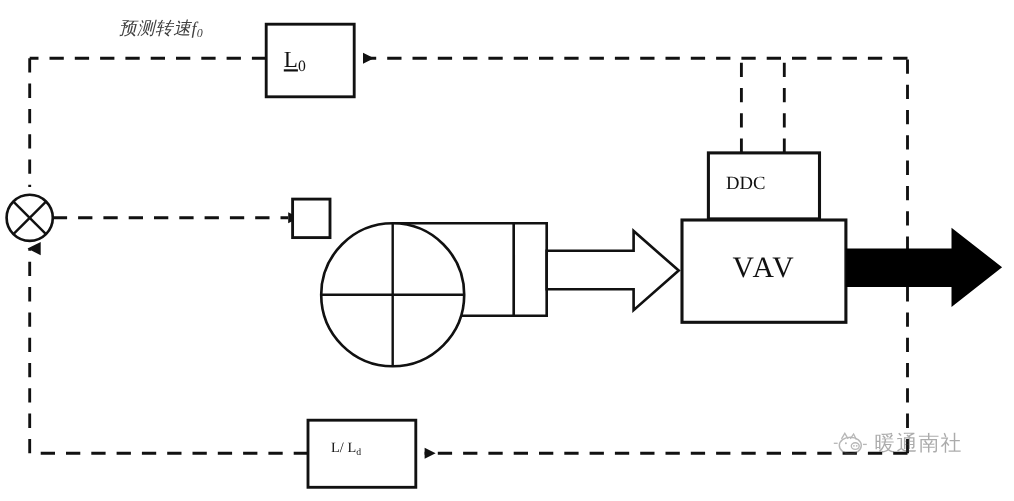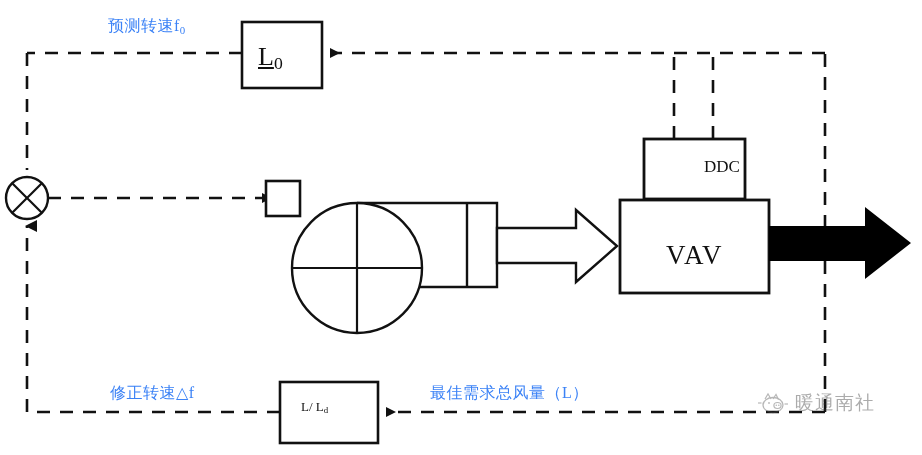--- a/index.html
+++ b/index.html
@@ -18,41 +18,42 @@
   #diagram-svg {
     position: absolute;
     left: 0;
     top: 0;
     width: 922px;
     height: 455px;
   }
   .lbl {
     position: absolute;
     white-space: nowrap;
-    color: #3b82f6;
+    color: #404040;
     font-family: "Liberation Serif", "DejaVu Serif", serif;
+    font-style: italic;
   }
   .lbl-cn {
     font-size: 16px;
     letter-spacing: 0.5px;
   }
   .lbl sub {
     font-size: 0.68em;
     vertical-align: -0.25em;
   }
   .box-text {
     position: absolute;
     color: #111111;
     white-space: nowrap;
     font-family: "Liberation Serif", "DejaVu Serif", serif;
   }
-  #label-l0 { font-size: 26px; text-decoration: underline; }
+  #label-l0 { font-size: 21px; text-decoration: underline; }
   #label-lld { font-size: 13px; }
   #label-ddc { font-size: 17px; }
-  #label-vav { font-size: 27px; letter-spacing: 2px; margin-top: 12px; }
+  #label-vav { font-size: 27px; letter-spacing: 2px; }
   #watermark {
     position: absolute;
     left: 756px;
     top: 390px;
     display: flex;
     align-items: center;
     gap: 5px;
     opacity: 0.42;
     color: #3a3a3a;
     justify-content: flex-end;
@@ -137,29 +138,27 @@
 
     <rect x="620" y="200" width="149" height="93" fill="#ffffff" stroke="#111111" stroke-width="2.8"></rect>
 
     <path d="M769,226 L865,226 L865,207 L911,243 L865,279 L865,261 L769,261 Z" fill="#000000" stroke="none"></path>
   </svg>
 
   <div class="lbl lbl-cn" style="left:108px; top:16px;"><span>预测转速f</span><sub>0</sub></div>
 
 
 
-  <div class="lbl lbl-cn" style="left:110px; top:383px;">修正转速△f</div>
 
-  <div class="lbl lbl-cn" style="left:430px; top:383px;">最佳需求总风量（L）</div>
 
   <div class="box-text" id="label-l0" style="left:258px; top:42px;"><span>L</span><sub style="font-size:0.68em; vertical-align:-0.25em;">0</sub></div>
 
   <div class="box-text" id="label-lld" style="left:301px; top:399px;"><span>L/ L</span><sub style="font-size:0.68em; vertical-align:-0.25em;">d</sub></div>
 
-  <div class="box-text" id="label-ddc" style="left:660px; top:157px;margin-left:44px;">DDC</div>
+  <div class="box-text" id="label-ddc" style="left:660px; top:157px;">DDC</div>
 
   <div class="box-text" id="label-vav" style="left:666px; top:228px;">VAV</div>
 
   <div id="watermark">
     <svg width="34" height="24" viewBox="0 0 34 24">
       <ellipse cx="17" cy="14" rx="10" ry="7.5" fill="none" stroke="#555555" stroke-width="1.3"></ellipse>
       <ellipse cx="21.5" cy="14.5" rx="3.6" ry="3" fill="none" stroke="#555555" stroke-width="1.2"></ellipse>
       <circle cx="20.3" cy="14.3" r="0.8" fill="#555555"></circle>
       <circle cx="22.8" cy="14.3" r="0.8" fill="#555555"></circle>
       <path d="M9,8 L12,3 L15,8" fill="none" stroke="#555555" stroke-width="1.2"></path>

